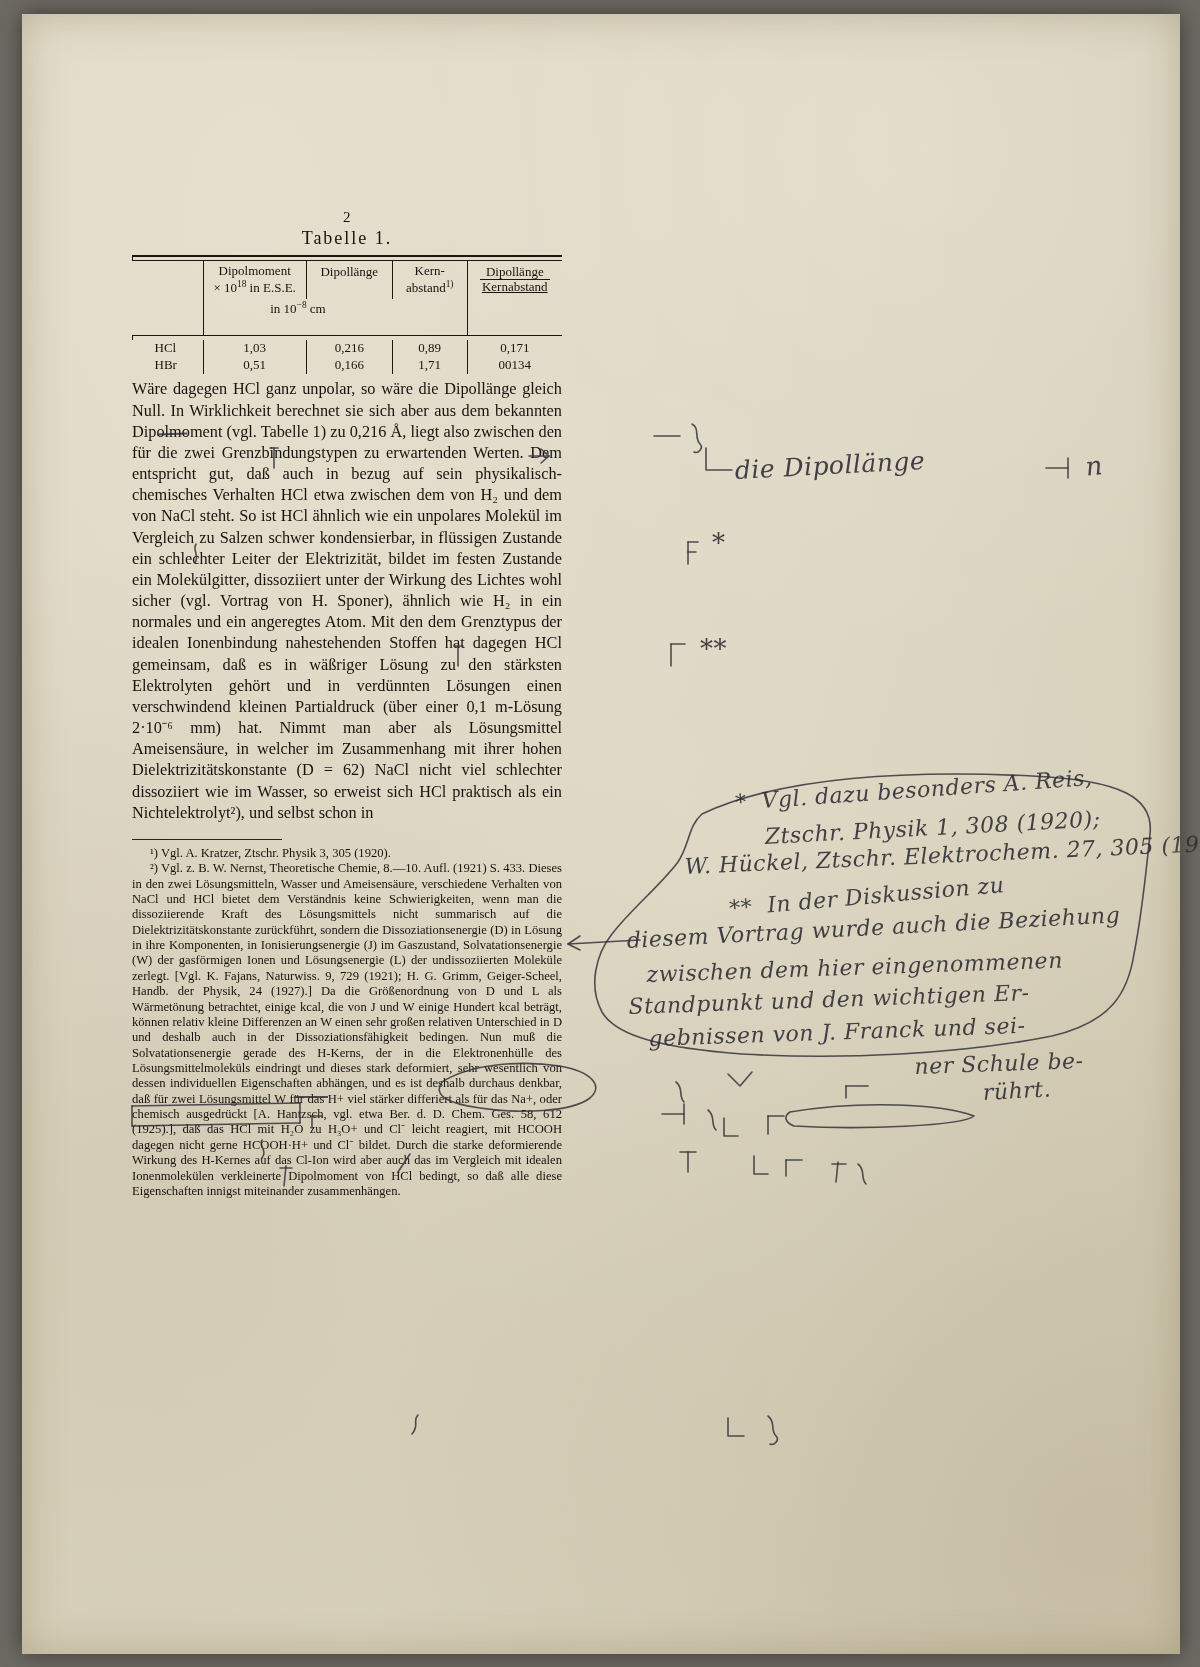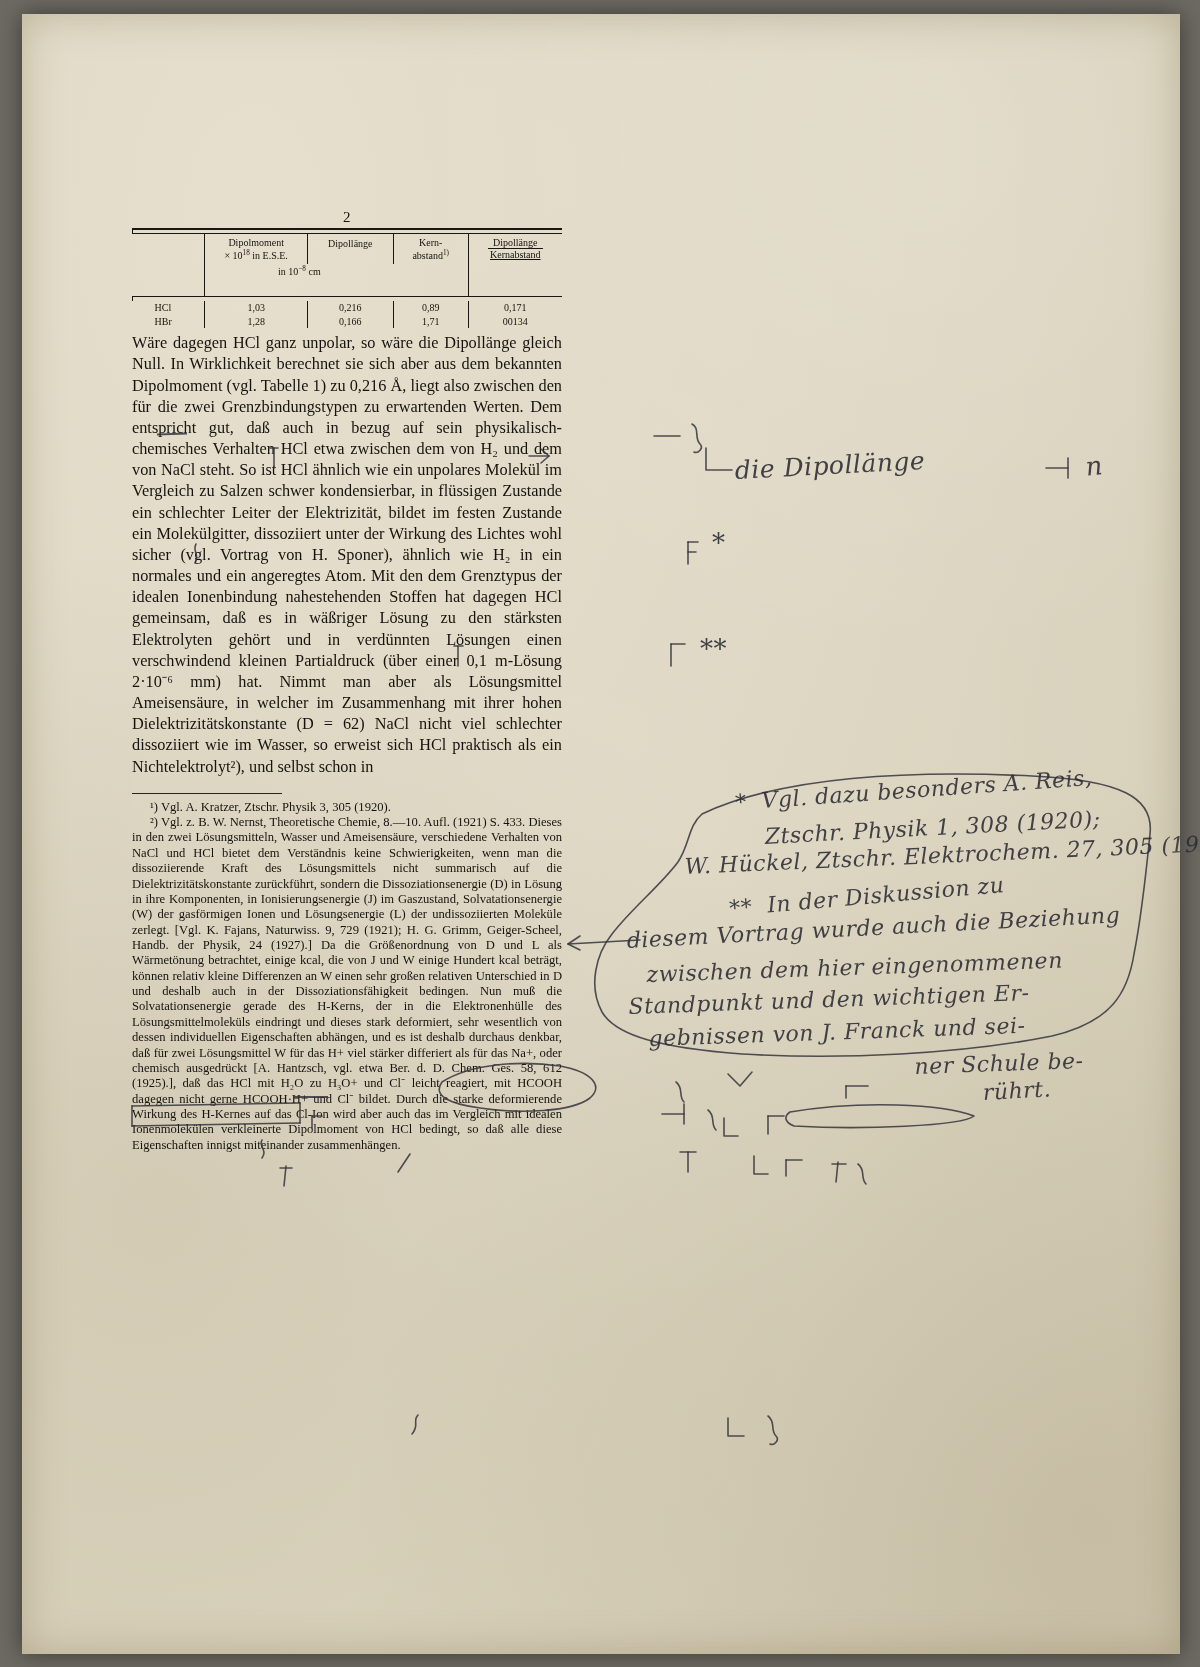--- a/index.html
+++ b/index.html
@@ -58,21 +58,21 @@
   }
   .table-caption {
     text-align: center;
     font-size: 18px;
     letter-spacing: 2px;
     margin-bottom: 6px;
   }
   table.tab {
     border-collapse: collapse;
     width: 100%;
-    font-size: 10px;
+    font-size: 13px;
     line-height: 1.15;
   }
   table.tab .rule-top td {
     border-top: 2px solid #1a1713;
     border-bottom: 1px solid #1a1713;
     height: 3px;
     padding: 0;
   }
   table.tab th {
     font-weight: normal;
@@ -146,20 +146,21 @@
 </style>
 </head>
 <body>
 
 <div id="page">
   <div id="paper-texture"></div>
 
   <div id="printed-col">
 
     <div class="folio">2</div>
+    <div class="table-caption">Tabelle 1.</div>
 
     <table class="tab">
       <tbody>
         <tr class="rule-top">
           <td colspan="5"></td>
         </tr>
         <tr>
           <th class="first" style="width:72px;"></th>
           <th style="width:104px;">
             <span>Dipolmoment</span><br>
@@ -193,21 +194,21 @@
           </tr>
         <tr>
           <td class="first lbl">HCl</td>
           <td>1,03</td>
           <td>0,216</td>
           <td>0,89</td>
           <td>0,171</td>
         </tr>
         <tr>
           <td class="first lbl">HBr</td>
-          <td>1,28</td>
+          <td>0,51</td>
           <td>0,166</td>
           <td>1,71</td>
           <td>00134</td>
         </tr>
       </tbody>
     </table>
 
     <div id="body-text">
       <p>Wäre dagegen HCl ganz unpolar, so wäre die Dipollänge gleich Null. In Wirklichkeit berechnet sie sich aber aus dem bekannten Dipolmoment (vgl. Tabelle 1) zu 0,216 Å, liegt also zwischen den für die zwei Grenzbindungstypen zu erwartenden Werten. Dem entspricht gut, daß auch in bezug auf sein physikalisch-chemisches Verhalten HCl etwa zwischen dem von H₂ und dem von NaCl steht. So ist HCl ähnlich wie ein unpolares Molekül im Vergleich zu Salzen schwer kondensierbar, in flüssigen Zustande ein schlechter Leiter der Elektrizität, bildet im festen Zustande ein Molekülgitter, dissoziiert unter der Wirkung des Lichtes wohl sicher (vgl. Vortrag von H. Sponer), ähnlich wie H₂ in ein normales und ein angeregtes Atom. Mit den dem Grenztypus der idealen Ionenbindung nahestehenden Stoffen hat dagegen HCl gemeinsam, daß es in wäßriger Lösung zu den stärksten Elektrolyten gehört und in verdünnten Lösungen einen verschwindend kleinen Partialdruck (über einer 0,1 m-Lösung 2·10⁻⁶ mm) hat. Nimmt man aber als Lösungsmittel Ameisensäure, in welcher im Zusammenhang mit ihrer hohen Dielektrizitätskonstante (D = 62) NaCl nicht viel schlechter dissoziiert wie im Wasser, so erweist sich HCl praktisch als ein Nichtelektrolyt²), und selbst schon in</p>
     </div>

